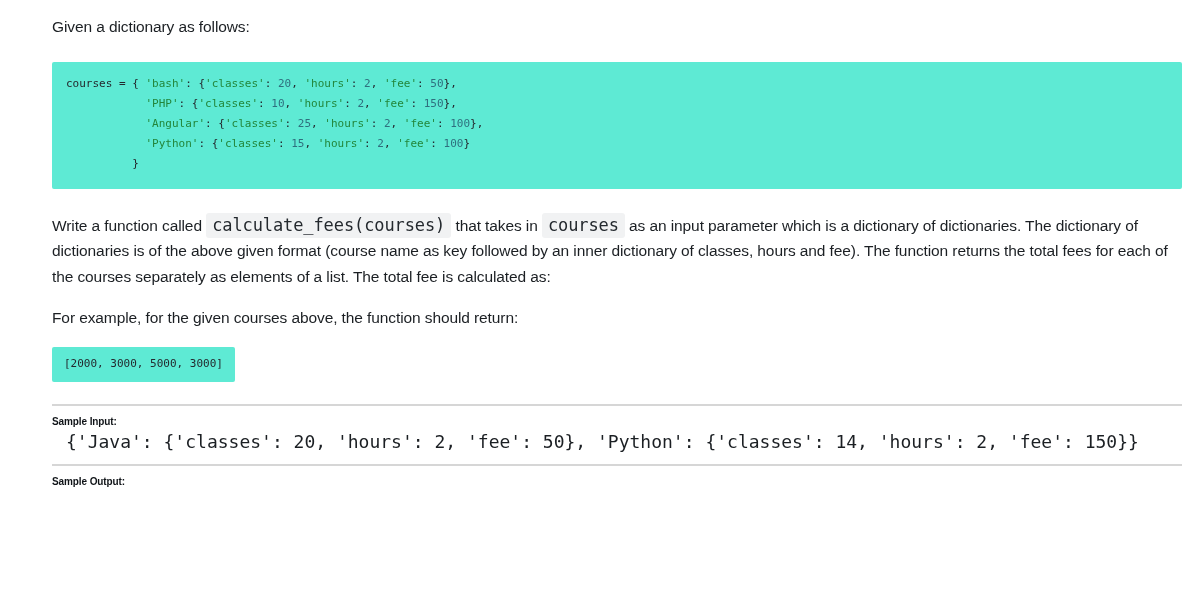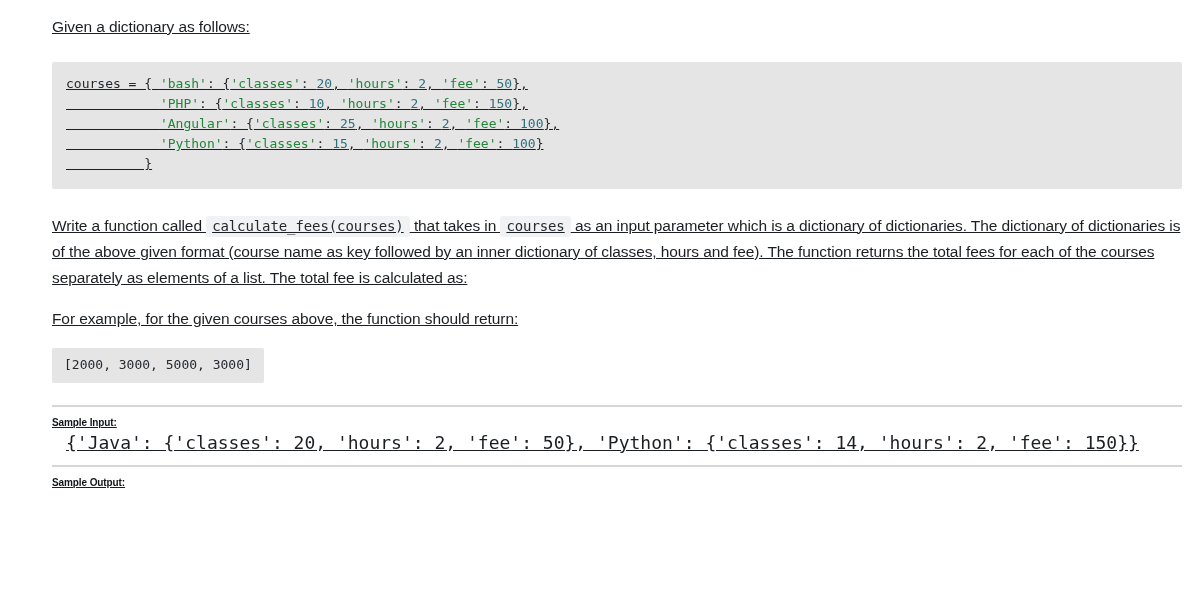--- a/index.html
+++ b/index.html
@@ -12,21 +12,20 @@
     width: 1198px;
     height: 598px;
     overflow: hidden;
     font-family: "Liberation Sans", sans-serif;
     color: #1b1f23;
   }
   .page {
     padding: 14px 16px 0 52px;
     box-sizing: border-box;
     width: 1198px;
-    text-decoration: underline;
   }
   .content {
     width: 1130px;
   }
   p.prose {
     font-size: 15.5px;
     line-height: 25.5px;
     color: #1b1f23;
     margin: 0;
     letter-spacing: -0.1px;
@@ -36,46 +35,46 @@
   }
   p.body-text {
     margin: 0 0 16px 0;
   }
   p.example-line {
     margin: 0 0 16px 0;
   }
 
   
   pre.codeblock {
-    background: #e5e5e5;
+    background: #5eead4;
     margin: 0 0 24px 0;
     padding: 12px 14px 14px 14px;
     font-family: "DejaVu Sans Mono", "Liberation Mono", monospace;
-    font-size: 13px;
+    font-size: 11px;
     line-height: 20.2px;
     color: #24292e;
     white-space: pre;
     border-radius: 2px;
     overflow: hidden;
   }
   pre.codeblock.snug {
     display: inline-block;
     padding: 7px 12px 8px 12px;
     margin-bottom: 22px;
     vertical-align: top;
   }
   .tok-str { color: #22863a; }
   .tok-num { color: #2f6f7e; }
   .tok-punct { color: #24292e; }
 
   
   code.inline {
     background: #f1f2f3;
     font-family: "DejaVu Sans Mono", "Liberation Mono", monospace;
-    font-size: 14px;
+    font-size: 17px;
     padding: 2px 6px 3px 6px;
     border-radius: 3px;
     color: #24292e;
     white-space: pre;
   }
 
   hr.rule {
     border: 0;
     border-top: 2px solid #d6d6d6;
     margin: 0 0 10px 0;

